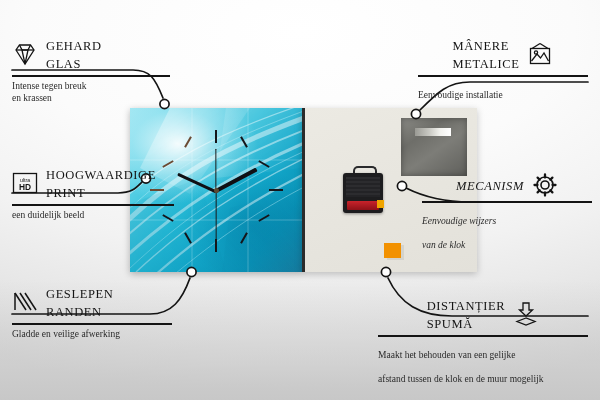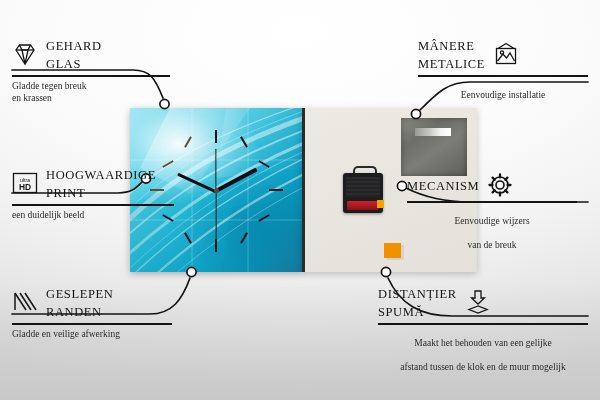--- a/index.html
+++ b/index.html
@@ -53,27 +53,27 @@
     background:repeating-linear-gradient(to bottom,#2c2c2f 0px,#2c2c2f 2px,#232326 2px,#232326 4px);}
   .hanger{position:absolute;left:48px;top:58px;width:20px;height:10px;border:2px solid #2a2a2c;border-bottom:none;border-radius:5px 5px 0 0;background:transparent;}
   .battery{position:absolute;left:4px;bottom:3px;width:32px;height:9px;background:linear-gradient(to bottom,#c9232b,#8e1118);border-radius:1px;}
   .battery-plus{position:absolute;right:-5px;bottom:2px;width:7px;height:8px;background:#f0a500;}
   .spacer{position:absolute;left:79px;top:135px;width:17px;height:15px;background:#f29100;
     box-shadow:3px 2px 0 rgba(0,0,0,.07);}
 
   
   .feat{position:absolute;z-index:7;}
   .feat .row{display:flex;align-items:center;gap:8px;}
-  .feat.right .row{justify-content:flex-start;}
+  .feat.right .row{justify-content:center;}
   .feat .ttl{font-size:12.5px;letter-spacing:.6px;color:#141414;line-height:14.5px;
     font-family:"Liberation Serif",serif;font-weight:400;text-transform:uppercase;}
   .feat.right .ttl{text-align:right;}
   .rule{height:1.6px;background:#141414;margin:3px 0 3px;}
   .feat .sub{font-size:9.5px;line-height:12px;color:#2a2a2a;font-family:"Liberation Serif",serif;}
-  .feat.right .sub{text-align:center;margin-top:12px;}
+  .feat.right .sub{text-align:left;margin-top:12px;}
   .ico{width:26px;height:26px;flex:0 0 26px;display:flex;align-items:center;justify-content:center;}
   .ico svg{display:block;}
 </style>
 </head>
 <body>
 
 <div id="stage">
 
   <div class="photo" id="photo-clock">
     <svg class="feather" viewBox="0 0 172 164" preserveAspectRatio="none">
@@ -186,21 +186,21 @@
               <path d="M10 8 L16 8"></path>
           </g>
         </svg>
       </span>
       <span>
         <span class="ttl">GEHARD</span><br>
         <span class="ttl">GLAS</span>
       </span>
     </div>
     <div class="rule" style="width:158px;"></div>
-    <div class="sub">Gladde tegen breuk</div>
+    <div class="sub">Intense tegen breuk</div>
     <div class="sub">en krassen</div>
   </div>
 
   <div class="feat left" style="left:12px;top:165px;width:175px;">
     <div class="row">
       <span class="ico">
         <svg width="26" height="24" viewBox="0 0 26 24">
           <rect x="1.5" y="2.5" width="23" height="19" fill="none" stroke="#141414" stroke-width="1.3"></rect>
           <text x="13" y="10.5" font-family="Liberation Sans, sans-serif" font-size="5.2" text-anchor="middle" fill="#141414">ultra</text>
           <text x="13" y="19" font-family="Liberation Sans, sans-serif" font-size="8.4" font-weight="bold" text-anchor="middle" fill="#141414">HD</text>
@@ -252,44 +252,44 @@
             <path d="M4.5 19 L10 12 L13.5 16 L17 11 L21.5 19"></path>
             <circle cx="9" cy="10.5" r="1.6"></circle>
           </g>
         </svg>
       </span>
     </div>
     <div class="rule" style="width:170px;margin-left:0;"></div>
     <div class="sub">Eenvoudige installatie</div>
   </div>
 
-  <div class="feat right" style="left:407px;top:172px;width:170px;">
+  <div class="feat right" style="left:422px;top:172px;width:170px;font-style:italic;">
     <div class="row">
       <span>
         <span class="ttl">MECANISM</span><br>
       </span>
       <span class="ico">
         <svg width="26" height="26" viewBox="0 0 26 26">
           <g fill="none" stroke="#141414" stroke-width="1.6">
             <circle cx="13" cy="13" r="4"></circle>
             <path d="M13 2.5 L13 5.5 M13 20.5 L13 23.5
                      M2.5 13 L5.5 13 M20.5 13 L23.5 13
                      M5.6 5.6 L7.7 7.7 M18.3 18.3 L20.4 20.4
                      M20.4 5.6 L18.3 7.7 M7.7 18.3 L5.6 20.4" stroke-linecap="round" stroke-width="2.3"></path>
             <circle cx="13" cy="13" r="8"></circle>
           </g>
         </svg>
       </span>
     </div>
     <div class="rule" style="width:170px;"></div>
     <div class="sub">Eenvoudige wijzers</div>
-    <div class="sub">van de breuk</div>
-  </div>
-
-  <div class="feat right" style="left:378px;top:284px;width:210px;">
+    <div class="sub">van de klok</div>
+  </div>
+
+  <div class="feat right" style="left:378px;top:296px;width:210px;">
     <div class="row">
       <span>
         <span class="ttl">DISTANȚIER</span><br>
         <span class="ttl">SPUMĂ</span>
       </span>
       <span class="ico">
         <svg width="26" height="26" viewBox="0 0 26 26">
           <g fill="none" stroke="#141414" stroke-width="1.3">
             <path d="M10 2 L10 9 L6.5 9 L13 15 L19.5 9 L16 9 L16 2 Z"></path>
             <path d="M13 17 L4 20.5 L13 24 L22 20.5 Z"></path>

